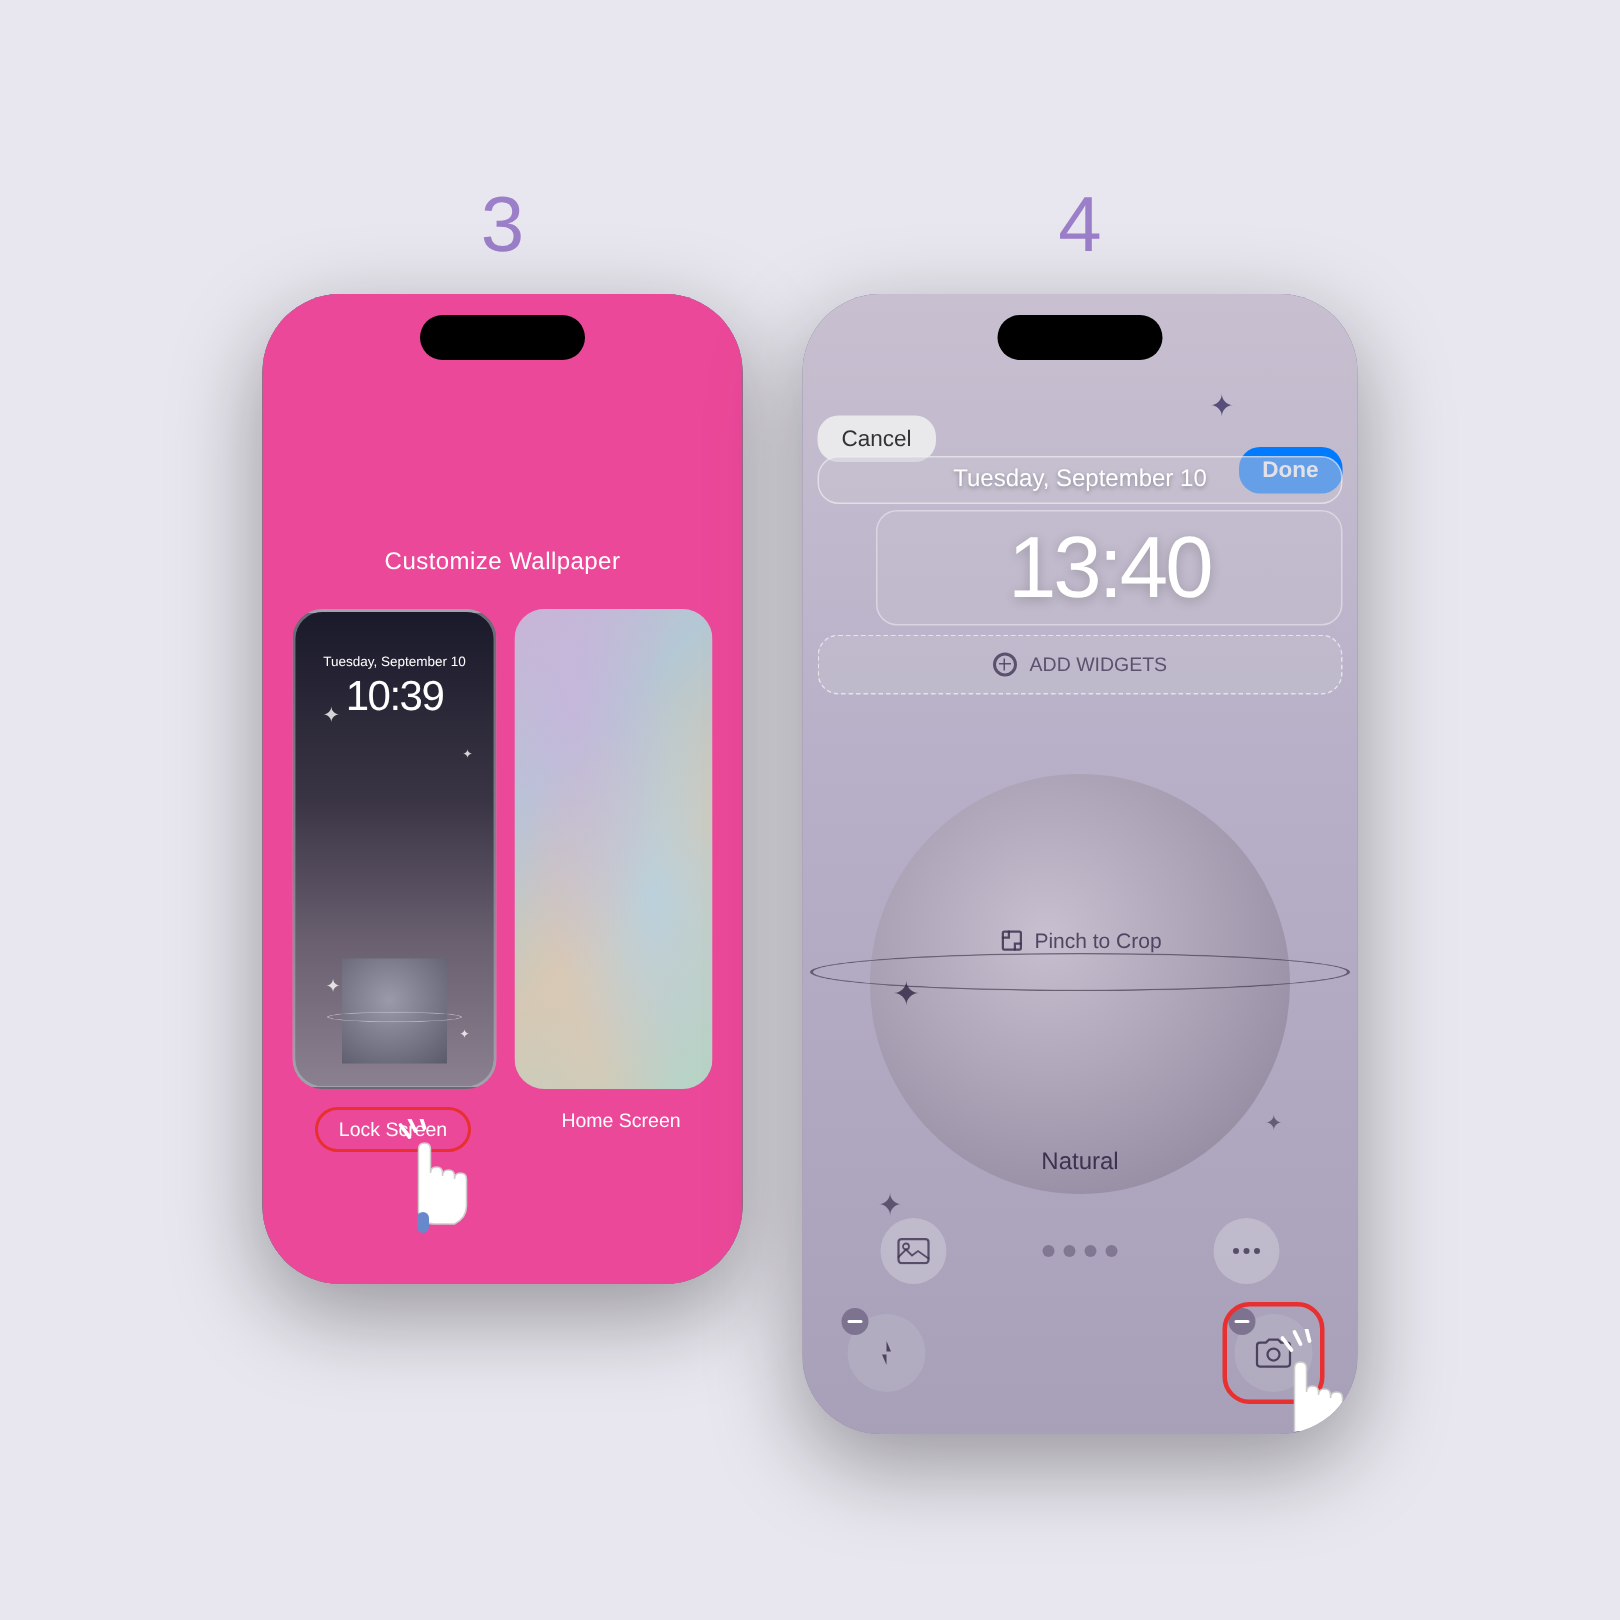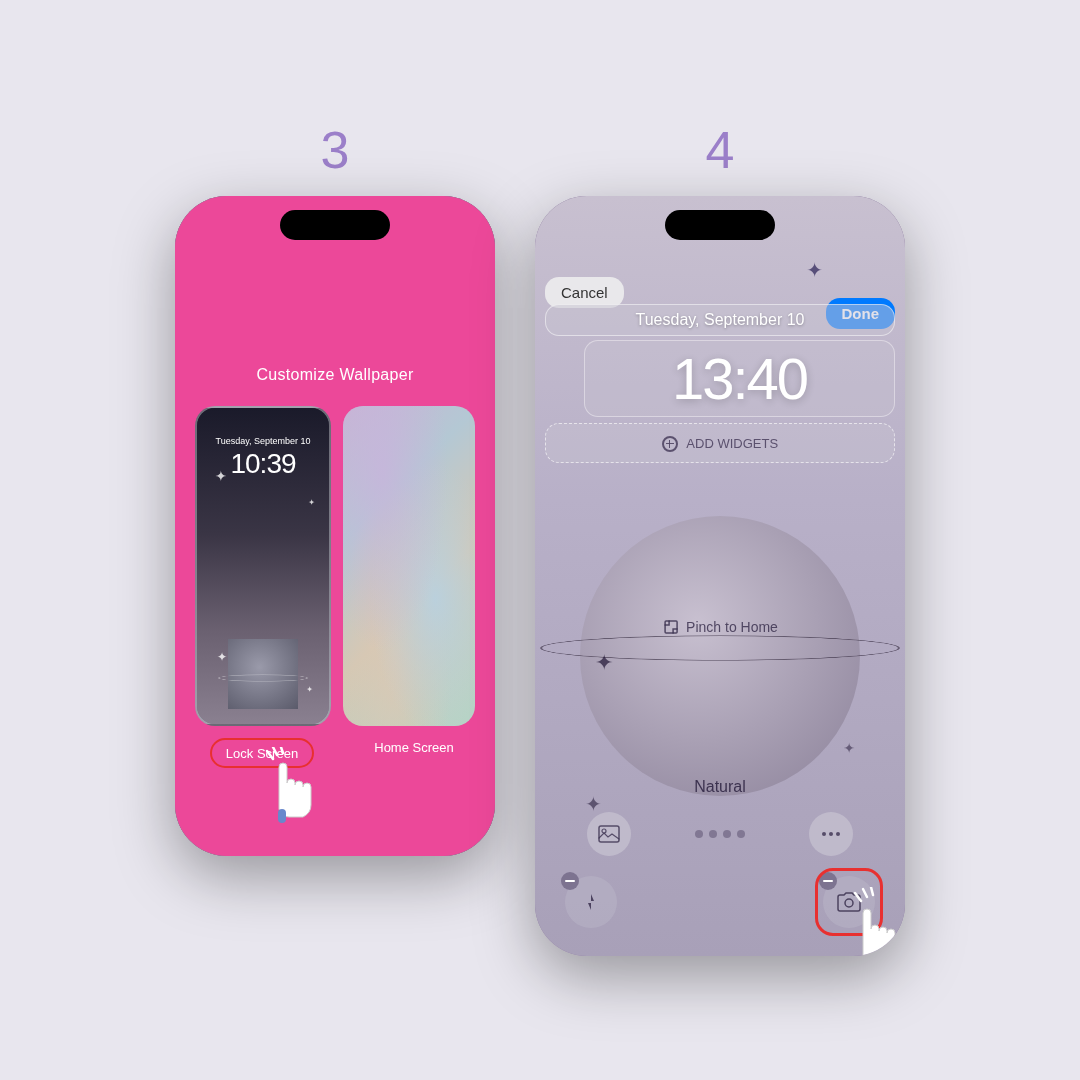--- a/index.html
+++ b/index.html
@@ -339,21 +339,21 @@
       left: 0;
       right: 0;
       z-index: 10;
     }
 
     .style-label {
       text-align: center;
       color: rgba(50,40,70,0.9);
       font-size: 16px;
       font-weight: 500;
-      margin-bottom: 16px;
+      margin-bottom: 28px;
     }
 
     .bottom-icons-row {
       display: flex;
       justify-content: space-around;
       align-items: center;
       padding: 0 20px;
     }
 
     .bottom-icon-btn {
@@ -530,21 +530,21 @@
             <span class="add-widgets-text">ADD WIDGETS</span>
           </div>
         </div>
 
         <div class="pinch-label">
           <svg width="18" height="18" viewBox="0 0 18 18" fill="none">
             <rect x="3" y="3" width="12" height="12" rx="1" stroke="rgba(60,50,80,0.85)" stroke-width="1.5" fill="none"></rect>
             <path d="M3 7 L7 7 L7 3" stroke="rgba(60,50,80,0.85)" stroke-width="1.5" fill="none" stroke-linecap="round"></path>
             <path d="M15 11 L11 11 L11 15" stroke="rgba(60,50,80,0.85)" stroke-width="1.5" fill="none" stroke-linecap="round"></path>
           </svg>
-          <span>Pinch to Home</span>
+          <span>Pinch to Crop</span>
         </div>
 
         <div class="phone4-bottombar">
           <div class="style-label">Natural</div>
           <div class="bottom-icons-row">
             <div class="bottom-icon-btn">
               <svg width="22" height="18" viewBox="0 0 22 18" fill="none">
                 <rect x="1" y="1" width="20" height="16" rx="2" stroke="rgba(60,50,80,0.8)" stroke-width="1.5" fill="none"></rect>
                 <circle cx="6" cy="6" r="2" stroke="rgba(60,50,80,0.8)" stroke-width="1.2" fill="none"></circle>
                 <path d="M1 13 L6 8 L10 12 L14 9 L21 14" stroke="rgba(60,50,80,0.8)" stroke-width="1.2" fill="none" stroke-linecap="round"></path>

